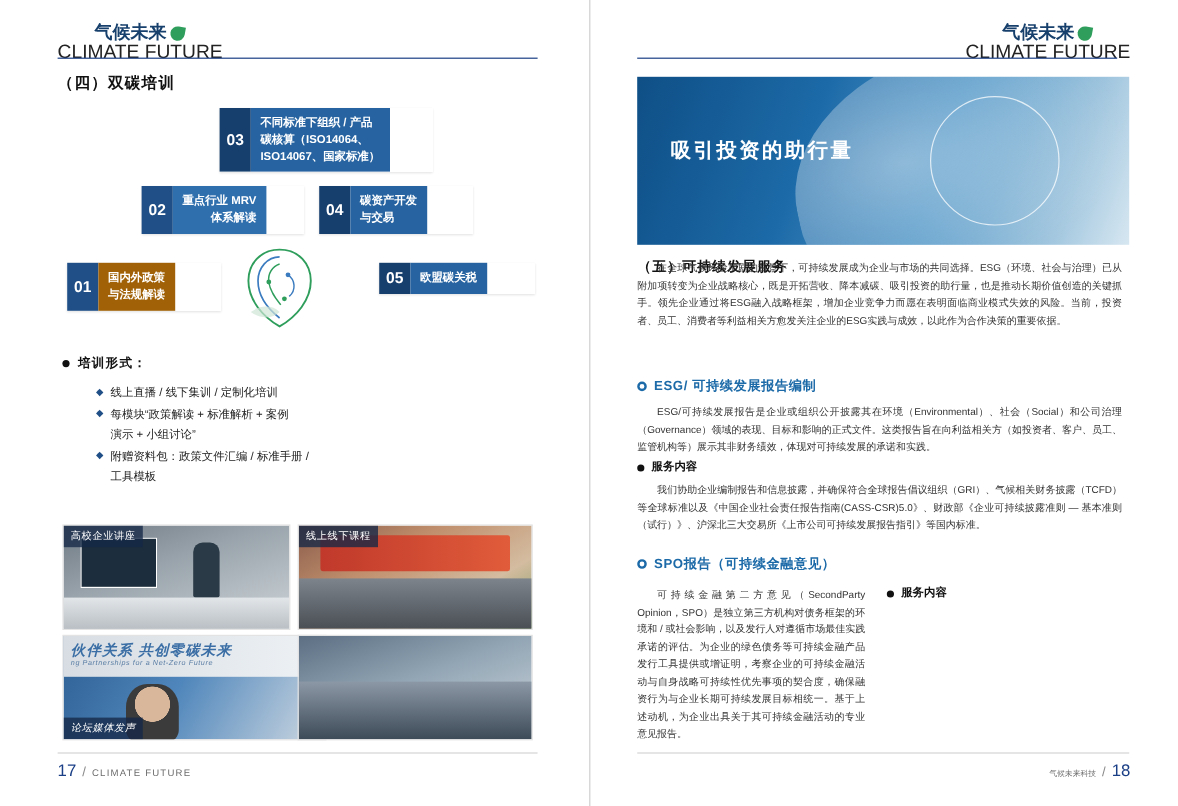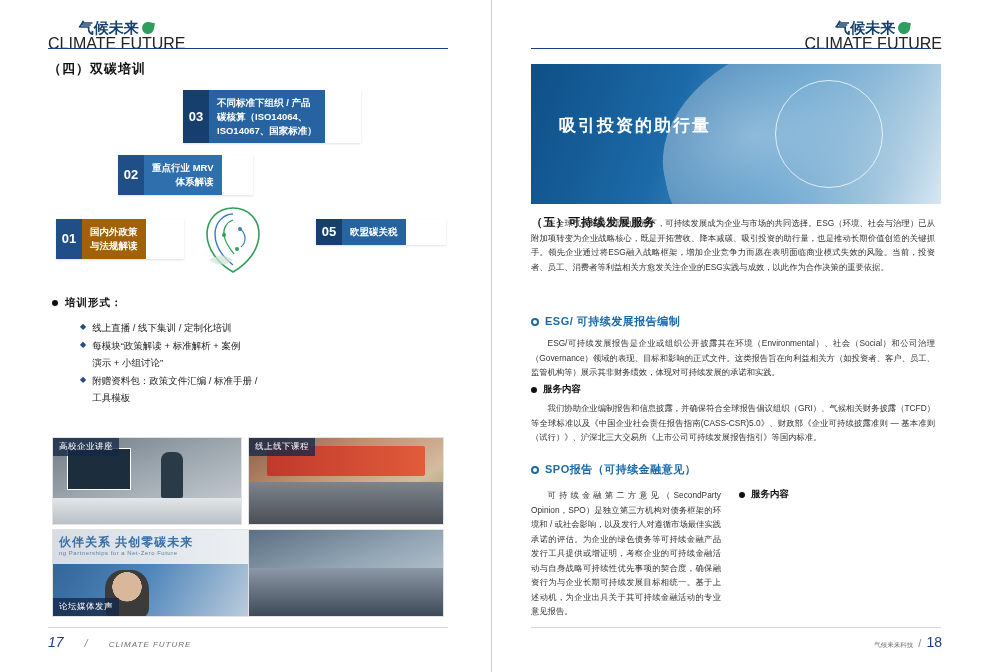--- a/index.html
+++ b/index.html
@@ -221,21 +221,21 @@
     font-size: 8.5px;
     padding: 3px 6px;
     letter-spacing: 0.5px;
   }
   .ph .cap.bottom { top: auto; bottom: 0; }
   .p1 { left: 0;   top: 0;   width: 190px; height: 88px;
         background: linear-gradient(160deg,#6e7a84 0%,#99a3ab 40%,#cfd6da 100%); }
   .p2 { left: 196px; top: 0; width: 196px; height: 88px;
         background: linear-gradient(150deg,#8a5b4a 0%,#c08f6d 35%,#d4bca0 70%,#7d9a5e 100%); }
   .p4 { left: 0;   top: 92px; width: 220px; height: 88px;
-        background: linear-gradient(120deg,#2d5f93 0%,#4f86bb 45%,#cfd9e2 100%); }
+        background: linear-gradient(120deg,#2d5f93 0%,#4f86bb 45%,#cfd9e2 100%); font-style: italic; }
   .p5 { left: 196px; top: 92px; width: 196px; height: 88px;
         background: linear-gradient(160deg,#5c6f83 0%,#93a6b5 45%,#cfd8de 100%); }
   .p4 .whitebar {
     position: absolute; left:0; top: 0; width: 100%; height: 34px;
     background: linear-gradient(90deg,#d7dde3,#eef2f5);
   }
   .p4 .bigtext {
     position: absolute; left: 6px; top: 4px;
     font-size: 12px; font-weight: bold; color: #3a6ea5;
     letter-spacing: 1px;
@@ -274,22 +274,21 @@
     position: absolute; left: 0; bottom: 0; width: 100%; height: 26px;
     background: linear-gradient(0deg,#b9bfc4,#e2e6e9);
   }
 
   .footer-left {
     position: absolute;
     left: 48px;
     bottom: 22px;
     display: flex;
     align-items: baseline;
-    gap: 21px;
-    font-style: italic;
+    gap: 5px;
   }
   .footer-left .num {
     font-size: 14px;
     color: #1b3f86;
   }
   .footer-left .slash { color: #8a8a8a; font-size: 11px; }
   .footer-left .txt { font-size: 8px; color: #6d6d6d; letter-spacing: 1px; }
   .foot-rule-left {
     position: absolute;
     left: 48px;
@@ -451,20 +450,24 @@
       <div class="step s02">
         <div class="num">02</div>
         <div class="txt">重点行业 MRV<br>体系解读</div>
       </div>
 
       <div class="step s03">
         <div class="num">03</div>
         <div class="txt">不同标准下组织 / 产品<br>碳核算（ISO14064、<br>ISO14067、国家标准）</div>
       </div>
 
+      <div class="step s04">
+        <div class="num">04</div>
+        <div class="txt">碳资产开发<br>与交易</div>
+      </div>
 
       <div class="step s05">
         <div class="num">05</div>
         <div class="txt">欧盟碳关税</div>
       </div>
     </div>
 
     <div class="train-block">
       <div class="bullet-head">
         <span class="dot"></span>

